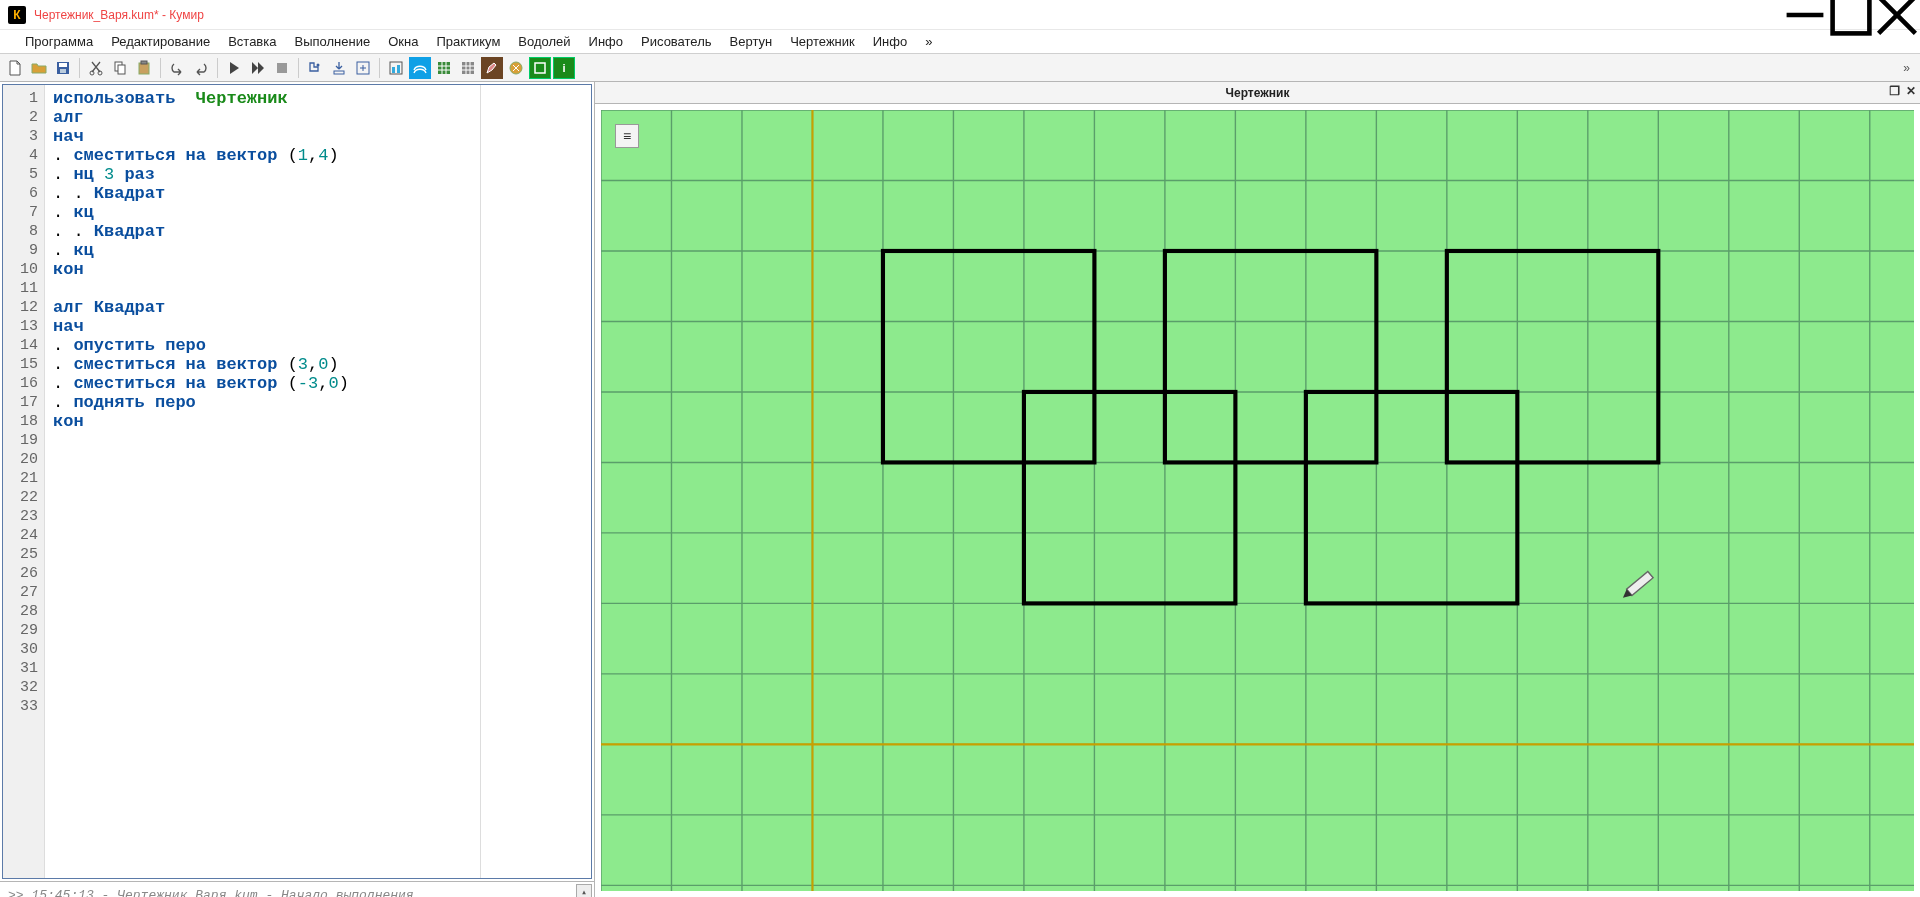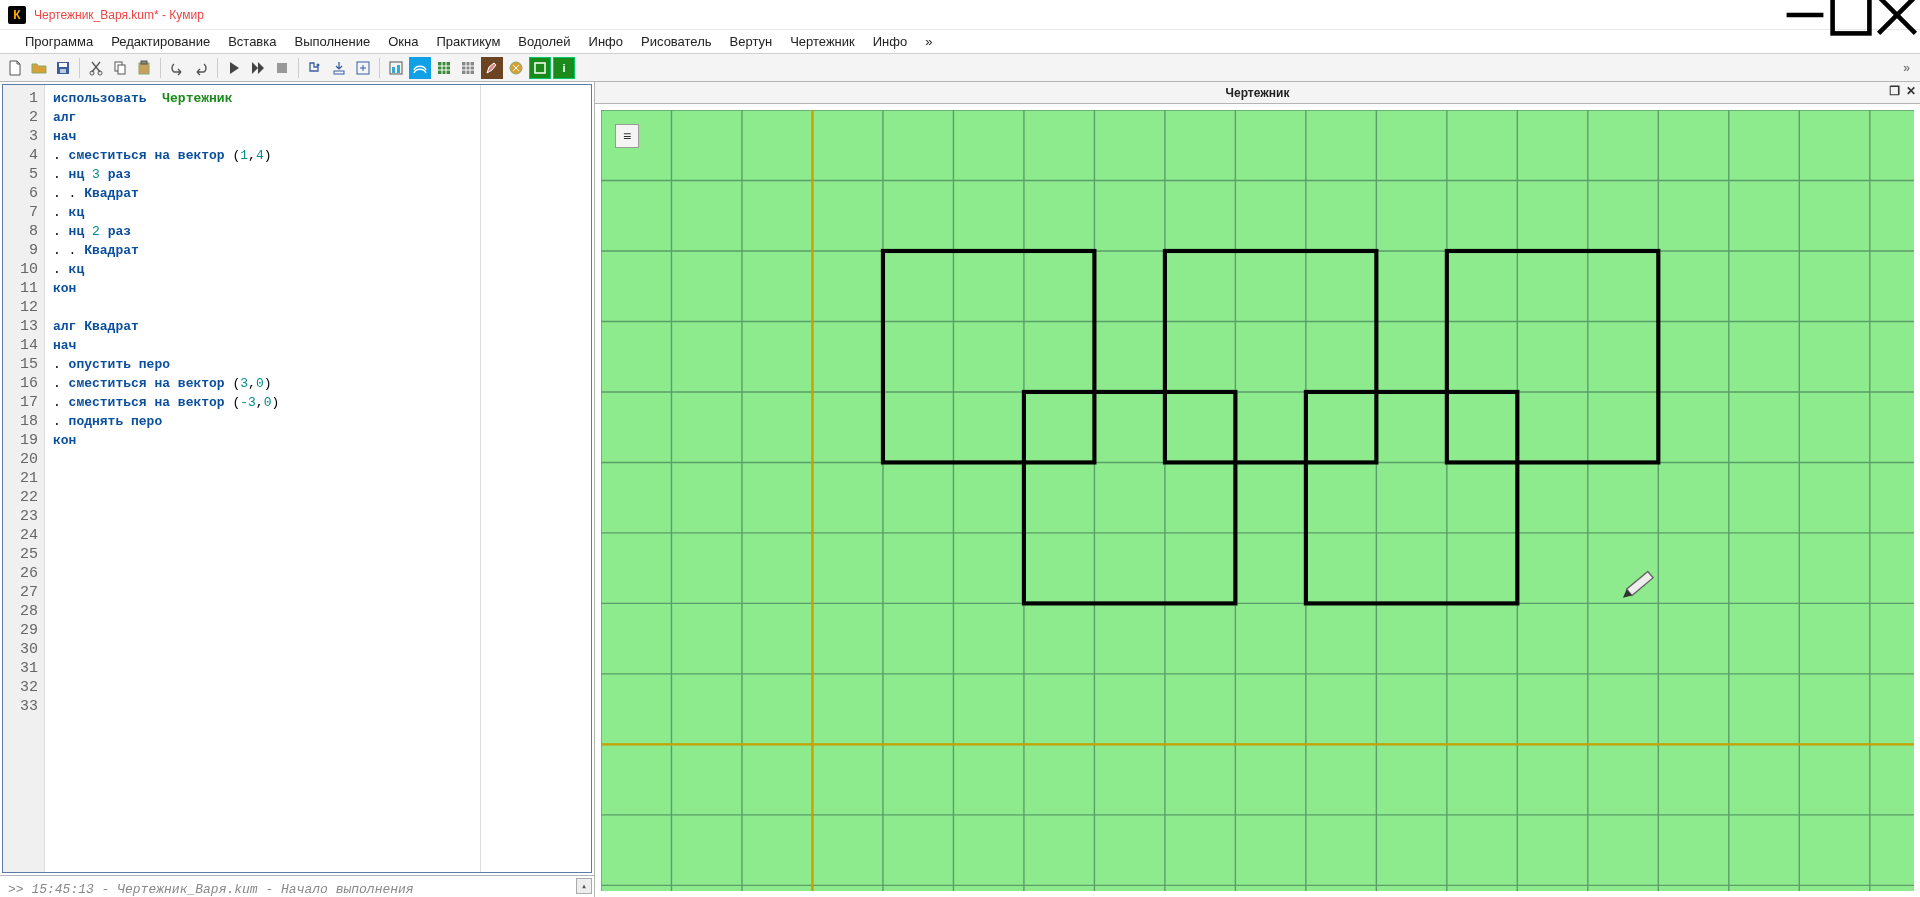--- a/index.html
+++ b/index.html
@@ -16,27 +16,27 @@
   .tbtn svg{width:16px;height:16px;display:block}
   .tbtn.green{color:#fff;background:#1a8a1a;border:1px solid #0c6}
   .tbtn.brown{color:#fff;background:#6b4423}
   .tbtn.blue{background:#0fa0e6;color:#fff}
   .chev{margin-left:auto;font-size:12px;color:#555;padding:0 6px}
   .workspace{display:flex;height:calc(100% - 30px - 24px - 28px)}
   .left{display:flex;flex-direction:column;width:595px;border-right:1px solid #b5b5b5}
   .editor-wrap{flex:1;display:flex;border:1px solid #5b7aa8;margin:2px;overflow:hidden}
   .gutter{width:42px;background:#f0f0f0;border-right:1px solid #ddd;padding-top:4px;font-family:"Courier New",monospace;font-size:15px;color:#666;text-align:right}
   .gutter div{padding:0 6px 0 0;height:19px;line-height:19px}
-  .code{flex:1;padding:4px 8px 4px 8px;font-family:"Courier New",monospace;font-size:13px;color:#000;overflow:auto;border-right:1px solid #ddd;margin-right:110px}
+  .code{flex:1;padding:4px 8px 4px 8px;font-family:"Courier New",monospace;font-size:17px;color:#000;overflow:auto;border-right:1px solid #ddd;margin-right:110px}
   .code .line{height:19px;line-height:19px;white-space:pre}
   .kw{color:#0a4e9e;font-weight:bold}
   .num{color:#008b8b}
   .mod{color:#1a8a1a;font-weight:bold}
   .dot{color:#000}
-  .console{height:22px;border-top:1px solid #b5b5b5;display:flex;align-items:flex-start;padding:6px 8px;font-family:"Courier New",monospace;font-size:13px;color:#888;font-style:italic;position:relative}
+  .console{height:16px;border-top:1px solid #b5b5b5;display:flex;align-items:flex-start;padding:6px 8px;font-family:"Courier New",monospace;font-size:13px;color:#888;font-style:italic;position:relative}
   .console .scroll{position:absolute;right:2px;top:2px;width:16px;height:16px;border:1px solid #aaa;background:#eee;display:flex;align-items:center;justify-content:center;font-size:10px;color:#555}
   .right{flex:1;display:flex;flex-direction:column}
   .panel-title{height:22px;display:flex;align-items:center;justify-content:center;font-size:12px;font-weight:bold;color:#222;position:relative;border-bottom:1px solid #b5b5b5;background:#f4f4f4}
   .panel-title .pt-btns{position:absolute;right:4px;top:2px;display:flex;gap:6px;font-size:12px;color:#333}
   .panel-title .pt-btns span{cursor:default}
   .canvas-area{flex:1;position:relative;overflow:hidden;margin:6px;border:0}
   .canvas-area svg{width:100%;height:100%;display:block}
   .ham{position:absolute;left:14px;top:14px;width:24px;height:24px;background:#f4f4f4;border:1px solid #999;display:flex;align-items:center;justify-content:center;font-size:14px;color:#333;cursor:default}
 </style>
 </head>
@@ -252,21 +252,20 @@
           <div>33</div>
         </div>
       <div class="code" id="code">
           <div class="line"><span class="kw">использовать </span><span class="mod"> Чертежник</span></div>
           <div class="line"><span class="kw">алг</span></div>
           <div class="line"><span class="kw">нач</span></div>
           <div class="line"><span class="dot">. </span><span class="kw">сместиться на вектор </span><span>(</span><span class="num">1</span><span>,</span><span class="num">4</span><span>)</span></div>
           <div class="line"><span class="dot">. </span><span class="kw">нц </span><span class="num">3</span><span class="kw"> раз</span></div>
           <div class="line"><span class="dot">. . </span><span class="kw">Квадрат</span></div>
           <div class="line"><span class="dot">. </span><span class="kw">кц</span></div>
-          <div class="line"><span class="dot">. </span><span class="kw">нц </span><span class="num">2</span><span class="kw"> раз</span></div>
           <div class="line"><span class="dot">. . </span><span class="kw">Квадрат</span></div>
           <div class="line"><span class="dot">. </span><span class="kw">кц</span></div>
           <div class="line"><span class="kw">кон</span></div>
           <div class="line"></div>
           <div class="line"><span class="kw">алг </span><span class="kw">Квадрат</span></div>
           <div class="line"><span class="kw">нач</span></div>
           <div class="line"><span class="dot">. </span><span class="kw">опустить перо</span></div>
           <div class="line"><span class="dot">. </span><span class="kw">сместиться на вектор </span><span>(</span><span class="num">3</span><span>,</span><span class="num">0</span><span>)</span></div>
           <div class="line"><span class="dot">. </span><span class="kw">сместиться на вектор </span><span>(</span><span class="num">-3</span><span>,</span><span class="num">0</span><span>)</span></div>
           <div class="line"><span class="dot">. </span><span class="kw">поднять перо</span></div>

